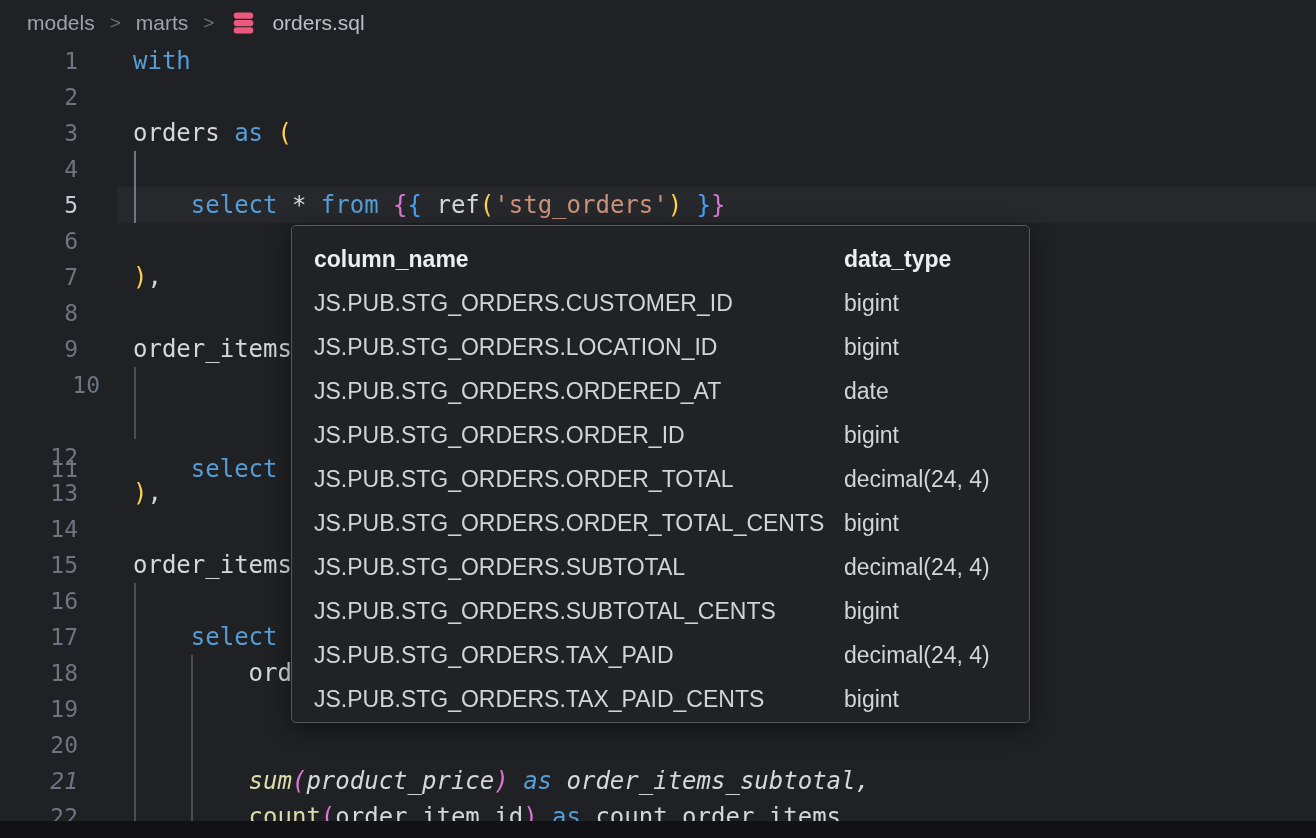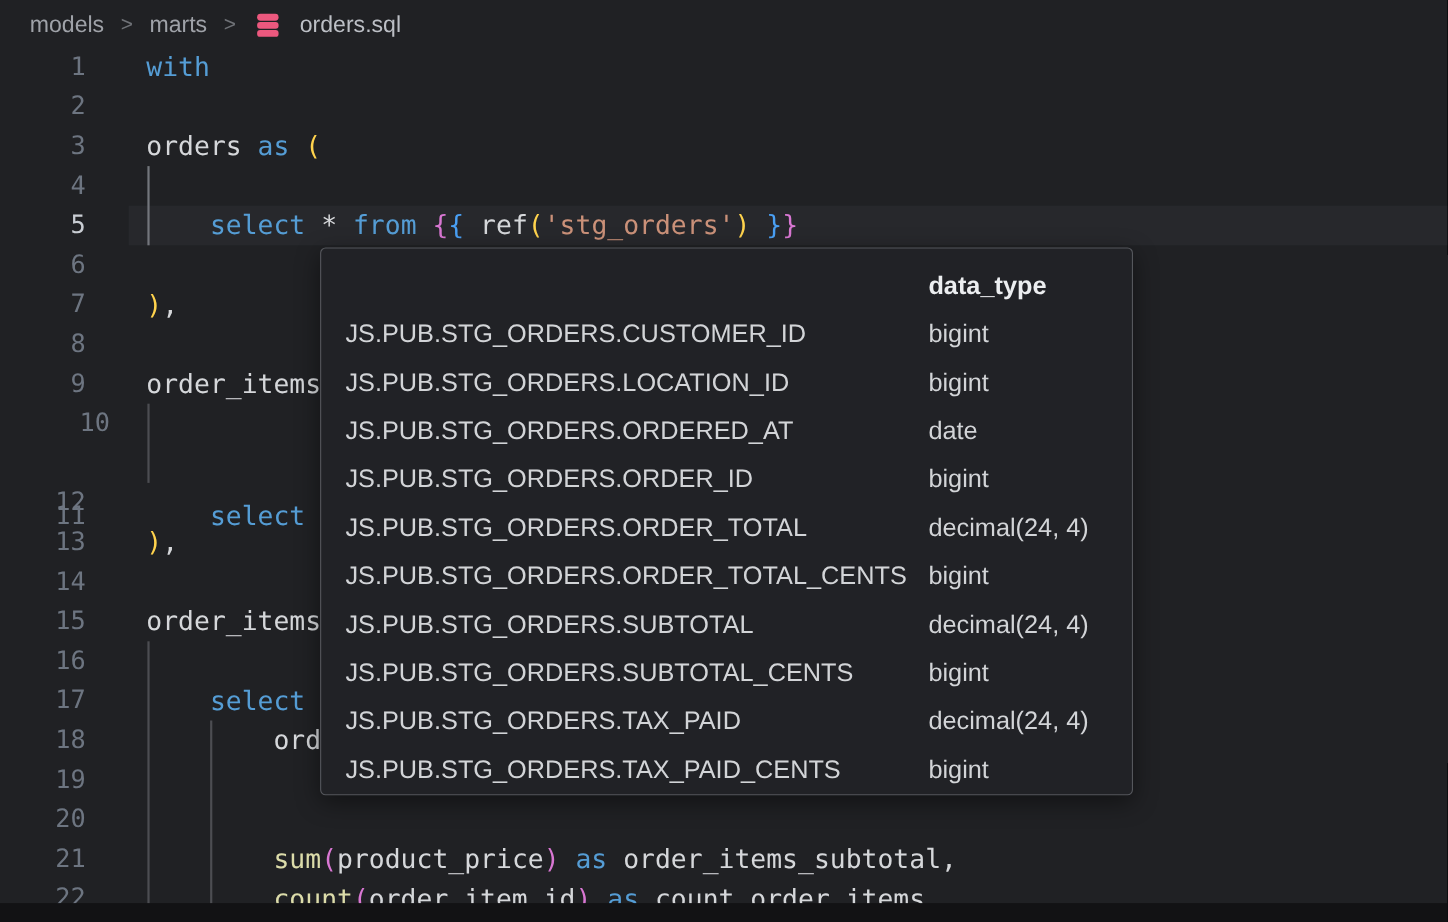--- a/index.html
+++ b/index.html
@@ -167,33 +167,34 @@
           <span class="ln">18</span>
           <span class="code"><span class="tok-pl">        </span><span class="tok-id">ord</span></span>
         </div>
         <div class="code-line" style="top: 691px;">
           <span class="ln">19</span>
           <span class="code"></span>
         </div>
         <div class="code-line" style="top: 727px;">
           <span class="ln">20</span>
         </div>
-        <div class="code-line" style="top: 763px;">
+        <div class="code-line" style="top: 763px; font-style: italic;">
           <span class="ln">21</span>
           <span class="code"><span class="tok-pl">        </span><span class="tok-fn">sum</span><span class="tok-b2">(</span><span class="tok-id">product_price</span><span class="tok-b2">)</span><span class="tok-pl"> </span><span class="tok-kw">as</span><span class="tok-id"> order_items_subtotal,</span></span>
         </div>
         <div class="code-line" style="top: 799px;">
           <span class="ln">22</span>
           <span class="code"><span class="tok-pl">        </span><span class="tok-fn">count</span><span class="tok-b2">(</span><span class="tok-id">order_item_id</span><span class="tok-b2">)</span><span class="tok-pl"> </span><span class="tok-kw">as</span><span class="tok-id"> count_order_items</span></span>
         </div>
       </div>
   </div>
 
   <div class="popup">
     <div class="prow head">
+      <span class="cname">column_name</span>
       <span class="ctype">data_type</span>
     </div>
     <div id="popup-rows">
         <div class="prow">
           <span class="cname">JS.PUB.STG_ORDERS.CUSTOMER_ID</span>
           <span class="ctype">bigint</span>
         </div>
         <div class="prow">
           <span class="cname">JS.PUB.STG_ORDERS.LOCATION_ID</span>
           <span class="ctype">bigint</span>

